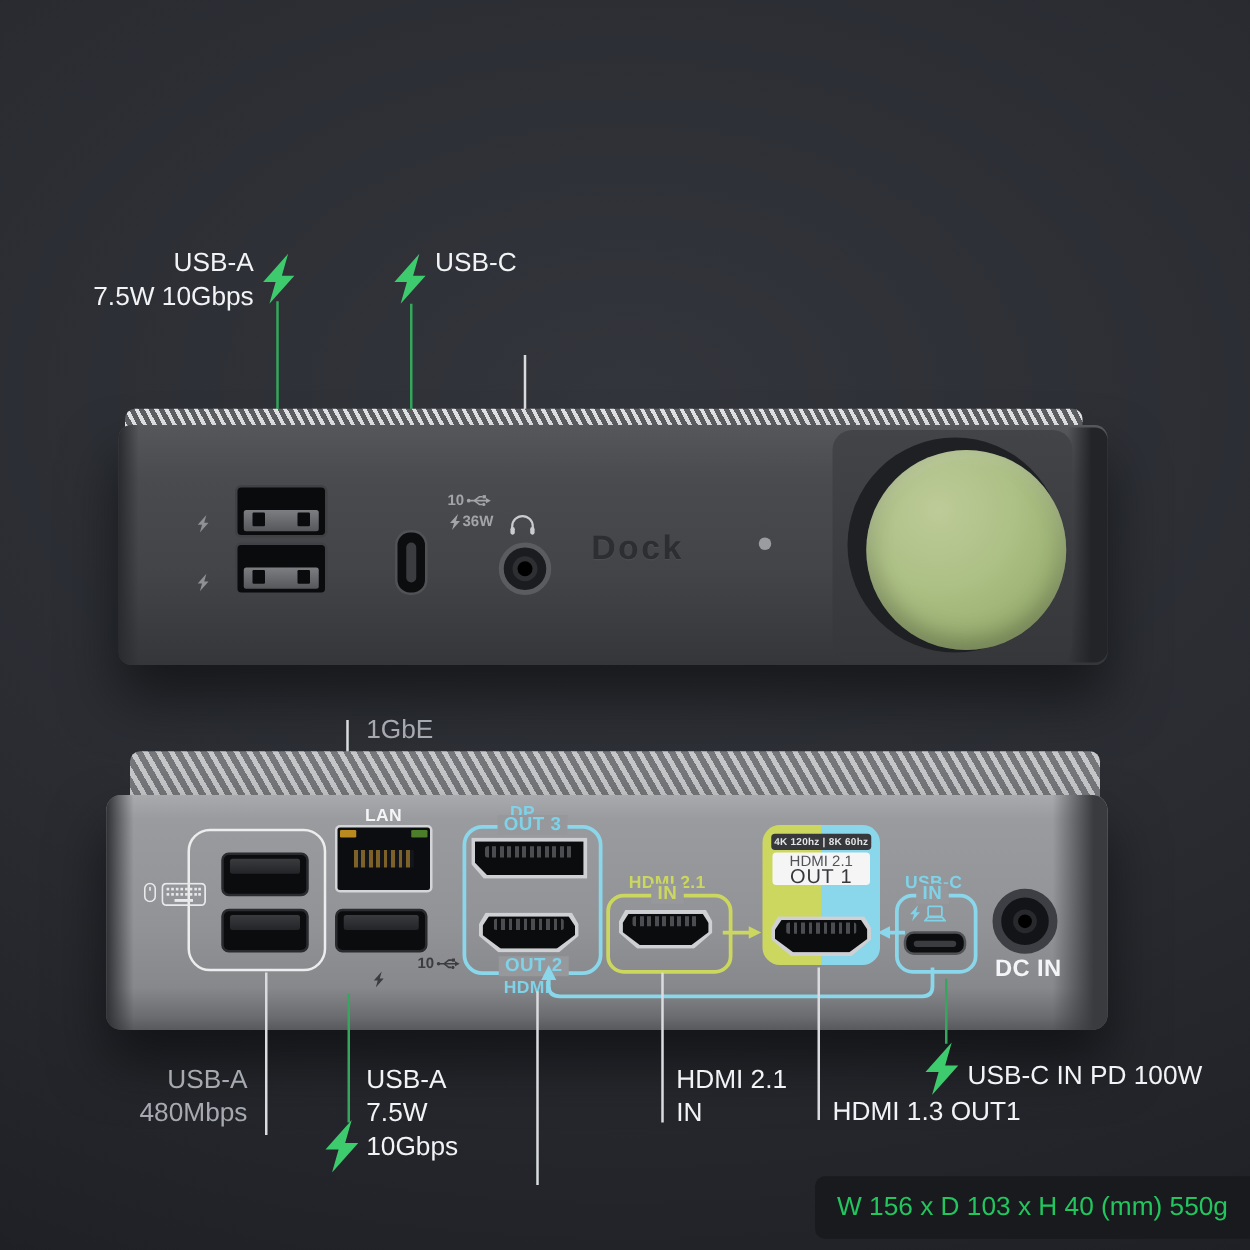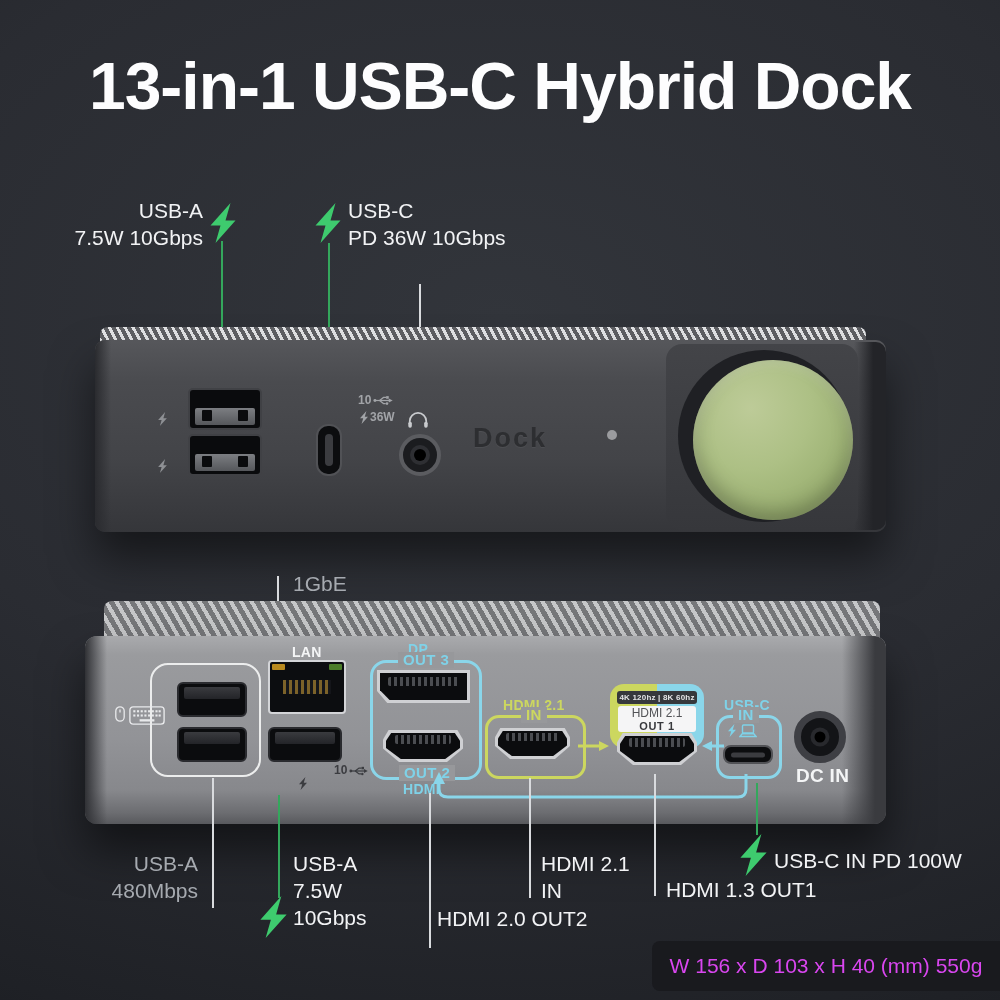--- a/index.html
+++ b/index.html
@@ -79,47 +79,45 @@
   .benq{position:absolute;color:#2d2e31;font-size:27px;font-weight:700;letter-spacing:2px;
     text-shadow:0 1px 1px rgba(255,255,255,.06);}
   .led-dot{position:absolute;border-radius:50%;background:#9b9c9f;}
   .out1{position:absolute;border-radius:14px;background:linear-gradient(90deg,#ccd75f 0 50%,#8ad6ea 50% 100%);}
   .out1 .badge{position:absolute;left:7px;right:7px;top:7px;height:13px;border-radius:3px;
     background:#36383c;color:#e4e5e7;font-size:8px;font-weight:600;letter-spacing:.2px;
     display:flex;align-items:center;justify-content:center;white-space:nowrap;}
   .out1 .wbox{position:absolute;left:8px;right:8px;top:22px;height:26px;border-radius:3px;
     background:#f5f5f6;text-align:center;}
   .out1 .wbox .l1{font-size:12px;color:#525357;line-height:13px;margin-top:1px;}
-  .out1 .wbox .l2{font-size:11px;font-weight:700;color:#37383c;letter-spacing:.6px;line-height:12px;}
+  .out1 .wbox .l2{font-size:16px;font-weight:400;color:#37383c;letter-spacing:.6px;line-height:12px;}
   .footer-box{position:absolute;right:0;background:#191a1e;border-radius:8px 0 0 8px;
-    color:#d946ef;font-size:21px;display:flex;align-items:center;justify-content:center;}
+    color:#22c55e;font-size:21px;display:flex;align-items:center;justify-content:center;}
   svg{display:block;}
 </style>
 </head>
 <body>
 
 <div class="stage">
 
-  <h1 class="title">13-in-1 USB-C Hybrid Dock</h1>
 
   <div class="co r" style="left:68px;top:197px;width:135px">
     <div>USB-A</div>
     <div>7.5W 10Gbps</div>
   </div>
   <svg class="bolt" style="left:209px;top:203px;color:#3ecb6e" width="28" height="40" viewBox="0 0 10 16">
       <path d="M8 0 L0 9 H4 L2 16 L10 7 H6 Z"></path>
     </svg>
   <div class="vline vgreen" style="left:221px;top:241px;height:150px"></div>
 
   <svg class="bolt" style="left:314px;top:203px;color:#3ecb6e" width="28" height="40" viewBox="0 0 10 16">
       <path d="M8 0 L0 9 H4 L2 16 L10 7 H6 Z"></path>
     </svg>
   <div class="co" style="left:348px;top:197px;">
     <div>USB-C</div>
-    <div>PD 36W 10Gbps</div>
   </div>
   <div class="vline vgreen" style="left:328px;top:243px;height:152px"></div>
 
   <div class="vline vwhite" style="left:419px;top:284px;height:122px"></div>
 
   <div class="fins front-fins" style="left:100px;top:327px;width:766px;height:16px"></div>
   <div class="front-body" style="left:95px;top:340px;width:791px;height:192px"></div>
   <div class="cap" style="left:95px;top:340px;width:16px;height:192px;border-radius:10px 0 0 10px;background:linear-gradient(90deg,#2a2b2f,rgba(42,43,47,0))"></div>
   <div class="cap" style="left:854px;top:342px;width:32px;height:188px;border-radius:0 10px 10px 0;background:linear-gradient(90deg,rgba(35,36,40,0),#232428 60%)"></div>
 
@@ -290,21 +288,21 @@
 
   <div class="toplab yellow" style="left:503px;top:697px">HDMI 2.1</div>
   <div class="obox oyellow" style="left:485px;top:715px;width:95px;height:58px;border-radius:14px"></div>
   <div class="tag yellow" style="left:521px;top:707px">IN</div>
   <div class="hdmi" style="left:495px;top:728px;width:75px;height:31px">
       <div class="sh"></div>
       <div class="inner"></div>
       <div class="pins"></div>
     </div>
 
-  <div class="out1" style="left:610px;top:684px;width:94px;height:64px">
+  <div class="out1" style="left:610px;top:660px;width:94px;height:112px">
     <div class="badge">4K 120hz | 8K 60hz</div>
     <div class="wbox">
       <div class="l1">HDMI 2.1</div>
       <div class="l2">OUT 1</div>
     </div>
   </div>
   <div class="hdmi" style="left:617px;top:733px;width:80px;height:32px">
       <div class="sh"></div>
       <div class="inner"></div>
       <div class="pins"></div>
@@ -353,21 +351,20 @@
       <path d="M8 0 L0 9 H4 L2 16 L10 7 H6 Z"></path>
     </svg>
   <div class="co" style="left:293px;top:850px">
     <div>USB-A</div>
     <div>7.5W</div>
     <div>10Gbps</div>
   </div>
 
   <div class="vline vwhite" style="left:429px;top:793px;height:155px"></div>
   <div class="co" style="left:437px;top:905px">
-    <div>HDMI 2.0 OUT2</div>
   </div>
 
   <div class="vline vwhite" style="left:529px;top:778px;height:120px"></div>
   <div class="co" style="left:541px;top:850px">
     <div>HDMI 2.1</div>
     <div>IN</div>
   </div>
 
   <div class="vline vwhite" style="left:654px;top:774px;height:122px"></div>
   <div class="co" style="left:666px;top:876px">HDMI 1.3 OUT1</div>

